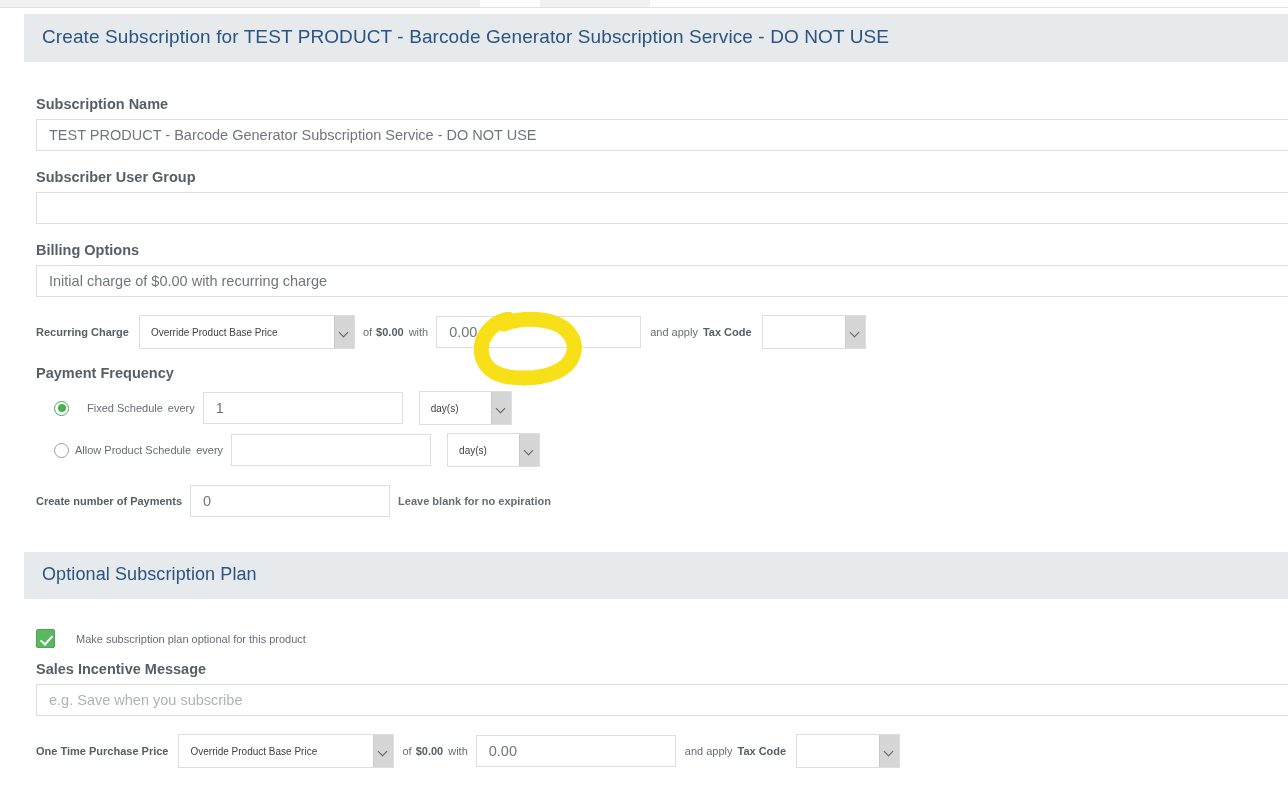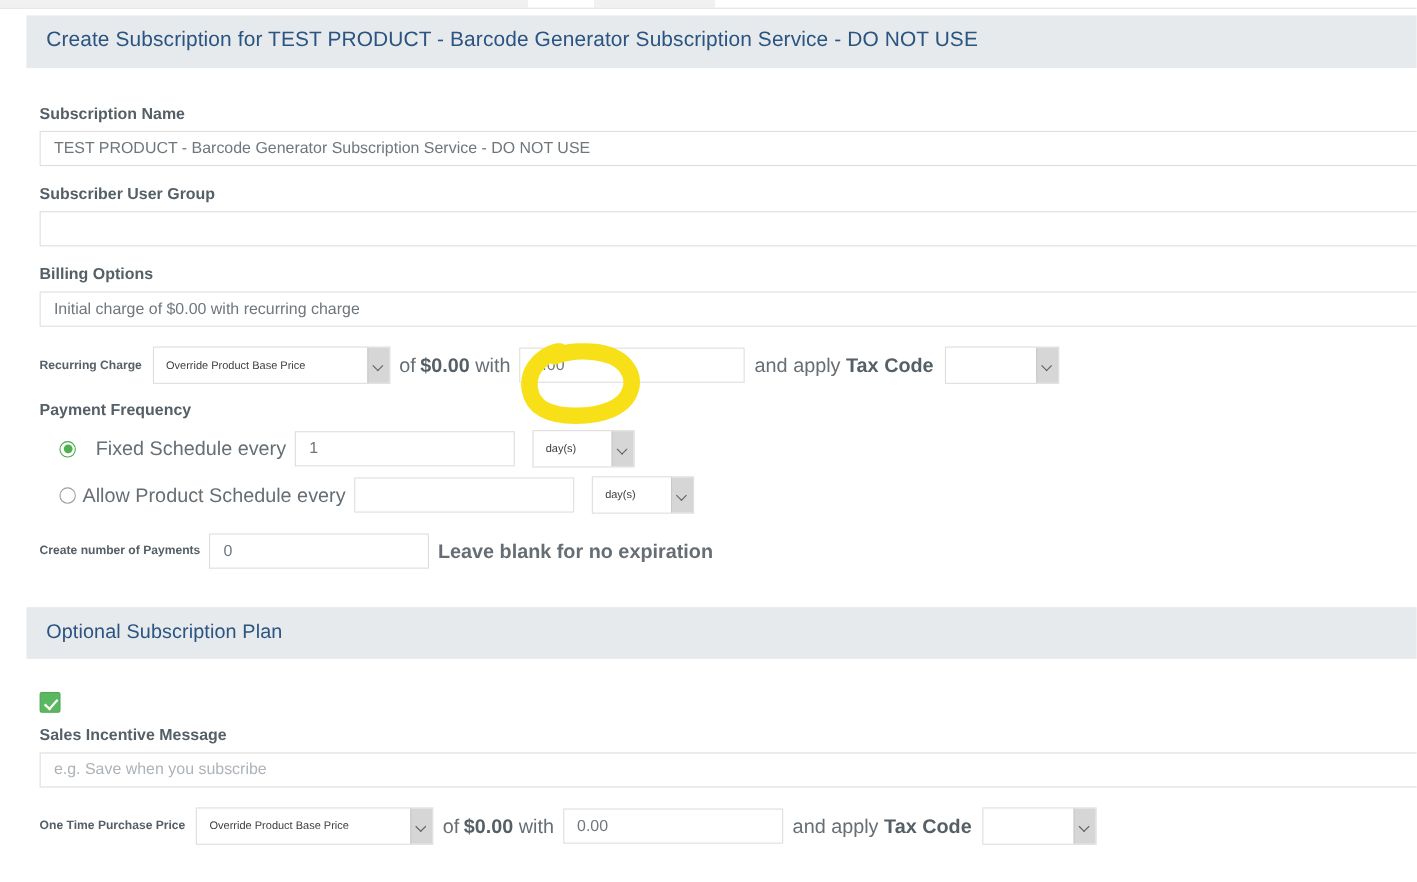--- a/index.html
+++ b/index.html
@@ -39,21 +39,21 @@
     margin:0 0 7px 0;
     display:block;
   }
   .inline-label {
     font-size:11px;
     font-weight:bold;
     color:#555f66;
     white-space:nowrap;
   }
   .plain-text {
-    font-size:18px;
+    font-size:11px;
     color:#666e74;
     white-space:nowrap;
   }
   .bold-inline { font-weight:bold; color:#555f66;text-align:right; }
 
   .fld {
     border:1px solid #dedede;
     background:#fff;
     height:32px;
     font-size:14.5px;
@@ -222,20 +222,21 @@
         <span class="inline-label">Create number of Payments</span>
         <span class="fld" style="width:200px; margin-left:8px;">0</span>
         <span class="plain-text" style="margin-left:8px;font-weight:bold;">Leave blank for no expiration</span>
       </div>
 
       <div style="margin-top:35px;">
         <div class="panel-heading" style="font-size:18px;">Optional Subscription Plan</div>
 
         <div class="row" style="padding:30px 0 0 12px;">
           <span class="cbx"></span>
+          <span class="plain-text" style="margin-left:21px;">Make subscription plan optional for this product</span>
         </div>
 
         <div style="padding:13px 0 0 12px;">
           <label class="form-label">Sales Incentive Message</label>
           <div class="fld placeholder" style="width:1270px;">e.g. Save when you subscribe</div>
         </div>
 
         <div class="row" style="padding:18px 0 0 12px;">
           <span class="inline-label">One Time Purchase Price</span>
 

